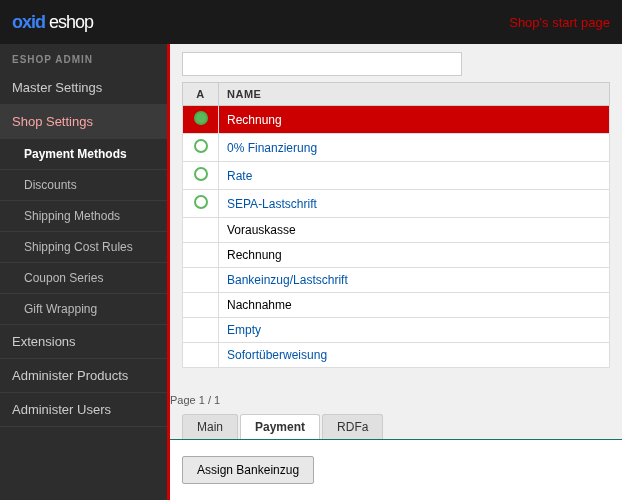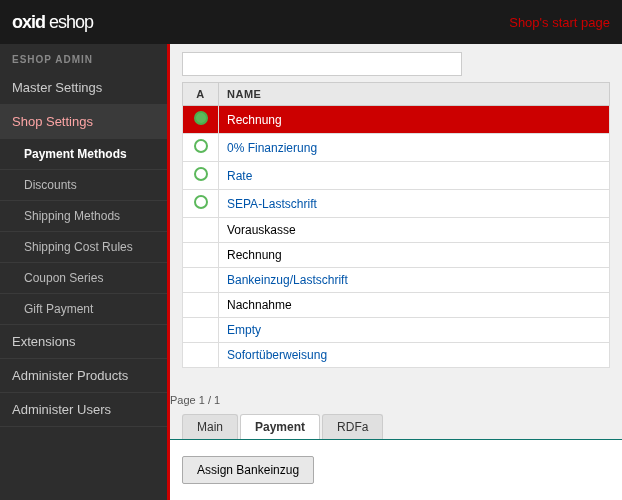--- a/index.html
+++ b/index.html
@@ -13,21 +13,21 @@
       align-items: center;
       padding: 0 12px;
       flex-shrink: 0;
     }
     .logo-oxid {
       color: #fff;
       font-size: 18px;
       font-weight: bold;
       letter-spacing: -1px;
     }
-    .logo-oxid span.ox { color: #ffffff; }
+    .logo-oxid span.ox { color: #3b82f6; }
     .logo-eshop { color: #fff; font-size: 18px; font-weight: normal; }
 
     .main-nav {
       display: flex;
       align-items: flex-end;
       margin-left: auto;
       gap: 20px;
       flex-direction: column;
     }
     .main-nav a {
@@ -209,21 +209,21 @@
 
   <nav class="sidebar">
     <div class="sidebar-section-label">ESHOP ADMIN</div>
     <div class="sidebar-item">Master Settings</div>
     <div class="sidebar-item active-section">Shop Settings</div>
     <div class="sidebar-subitem active">Payment Methods</div>
     <div class="sidebar-subitem">Discounts</div>
     <div class="sidebar-subitem">Shipping Methods</div>
     <div class="sidebar-subitem">Shipping Cost Rules</div>
     <div class="sidebar-subitem">Coupon Series</div>
-    <div class="sidebar-subitem">Gift Payment</div>
+    <div class="sidebar-subitem">Gift Wrapping</div>
     <div class="sidebar-item">Extensions</div>
     <div class="sidebar-item">Administer Products</div>
     <div class="sidebar-item">Administer Users</div>
   </nav>
 
   <div class="content">
     <div class="table-area">
       <div class="search-bar">
         <input type="text" placeholder="" style="">
       </div>

